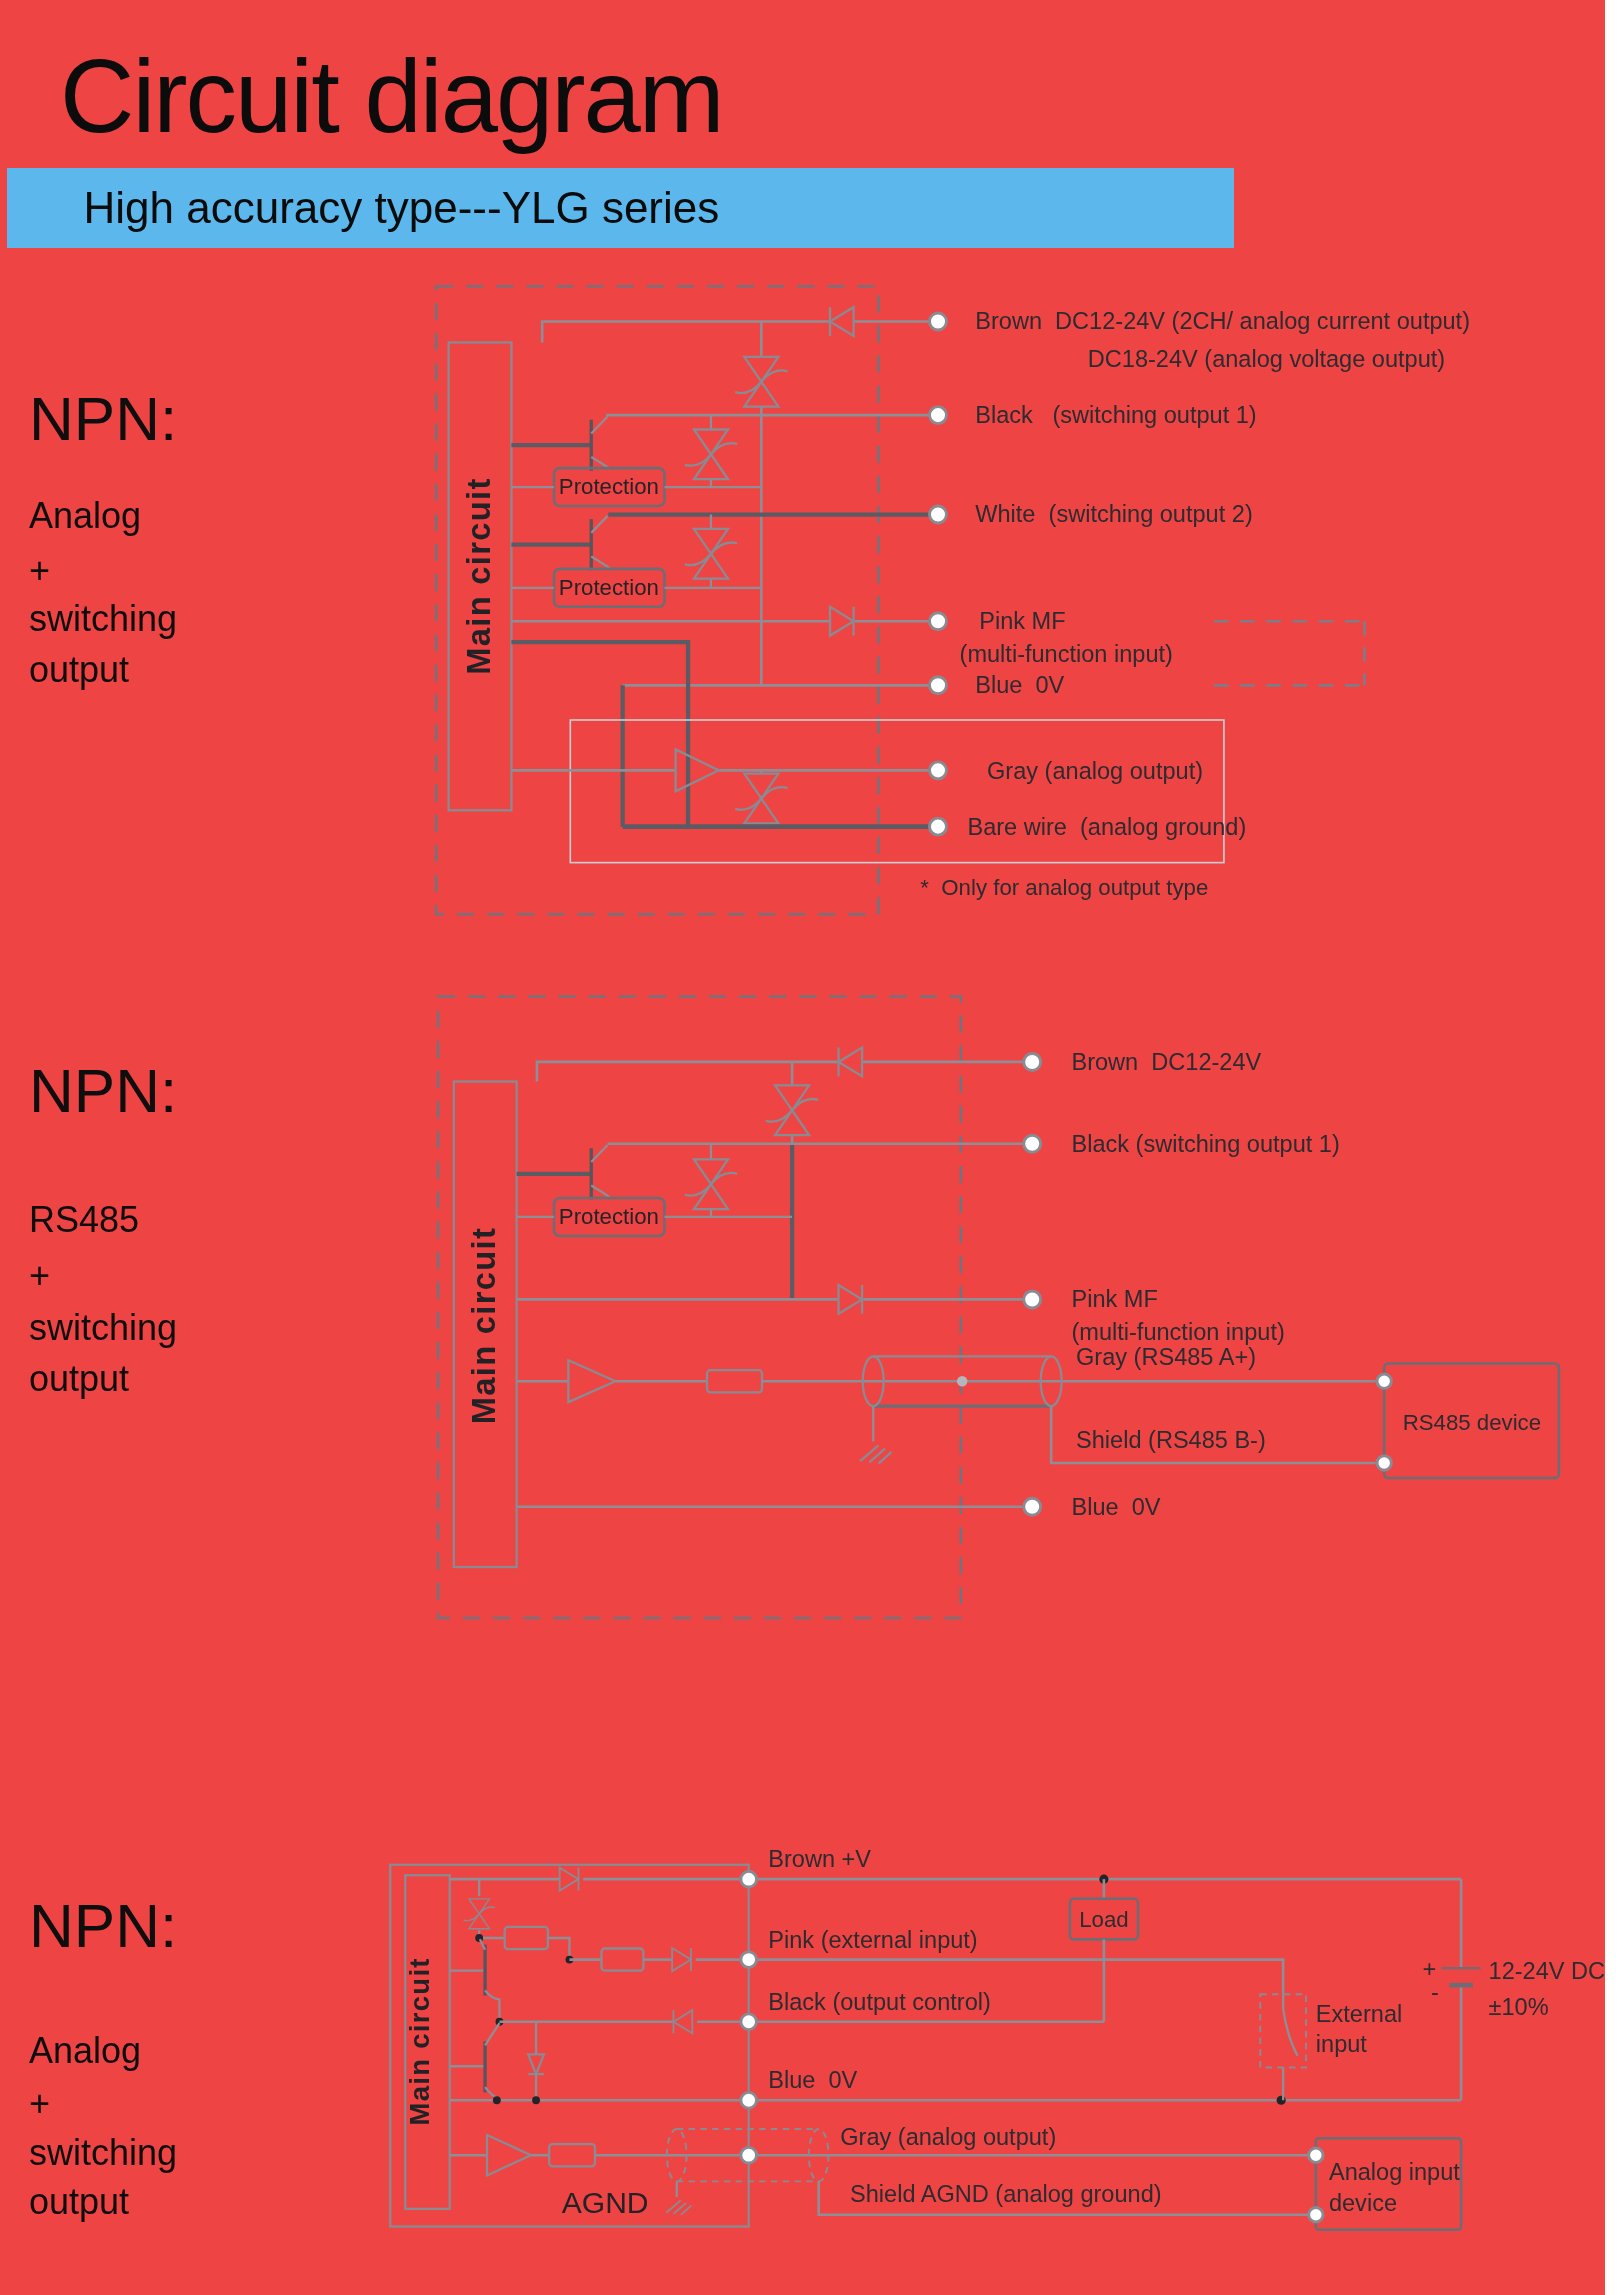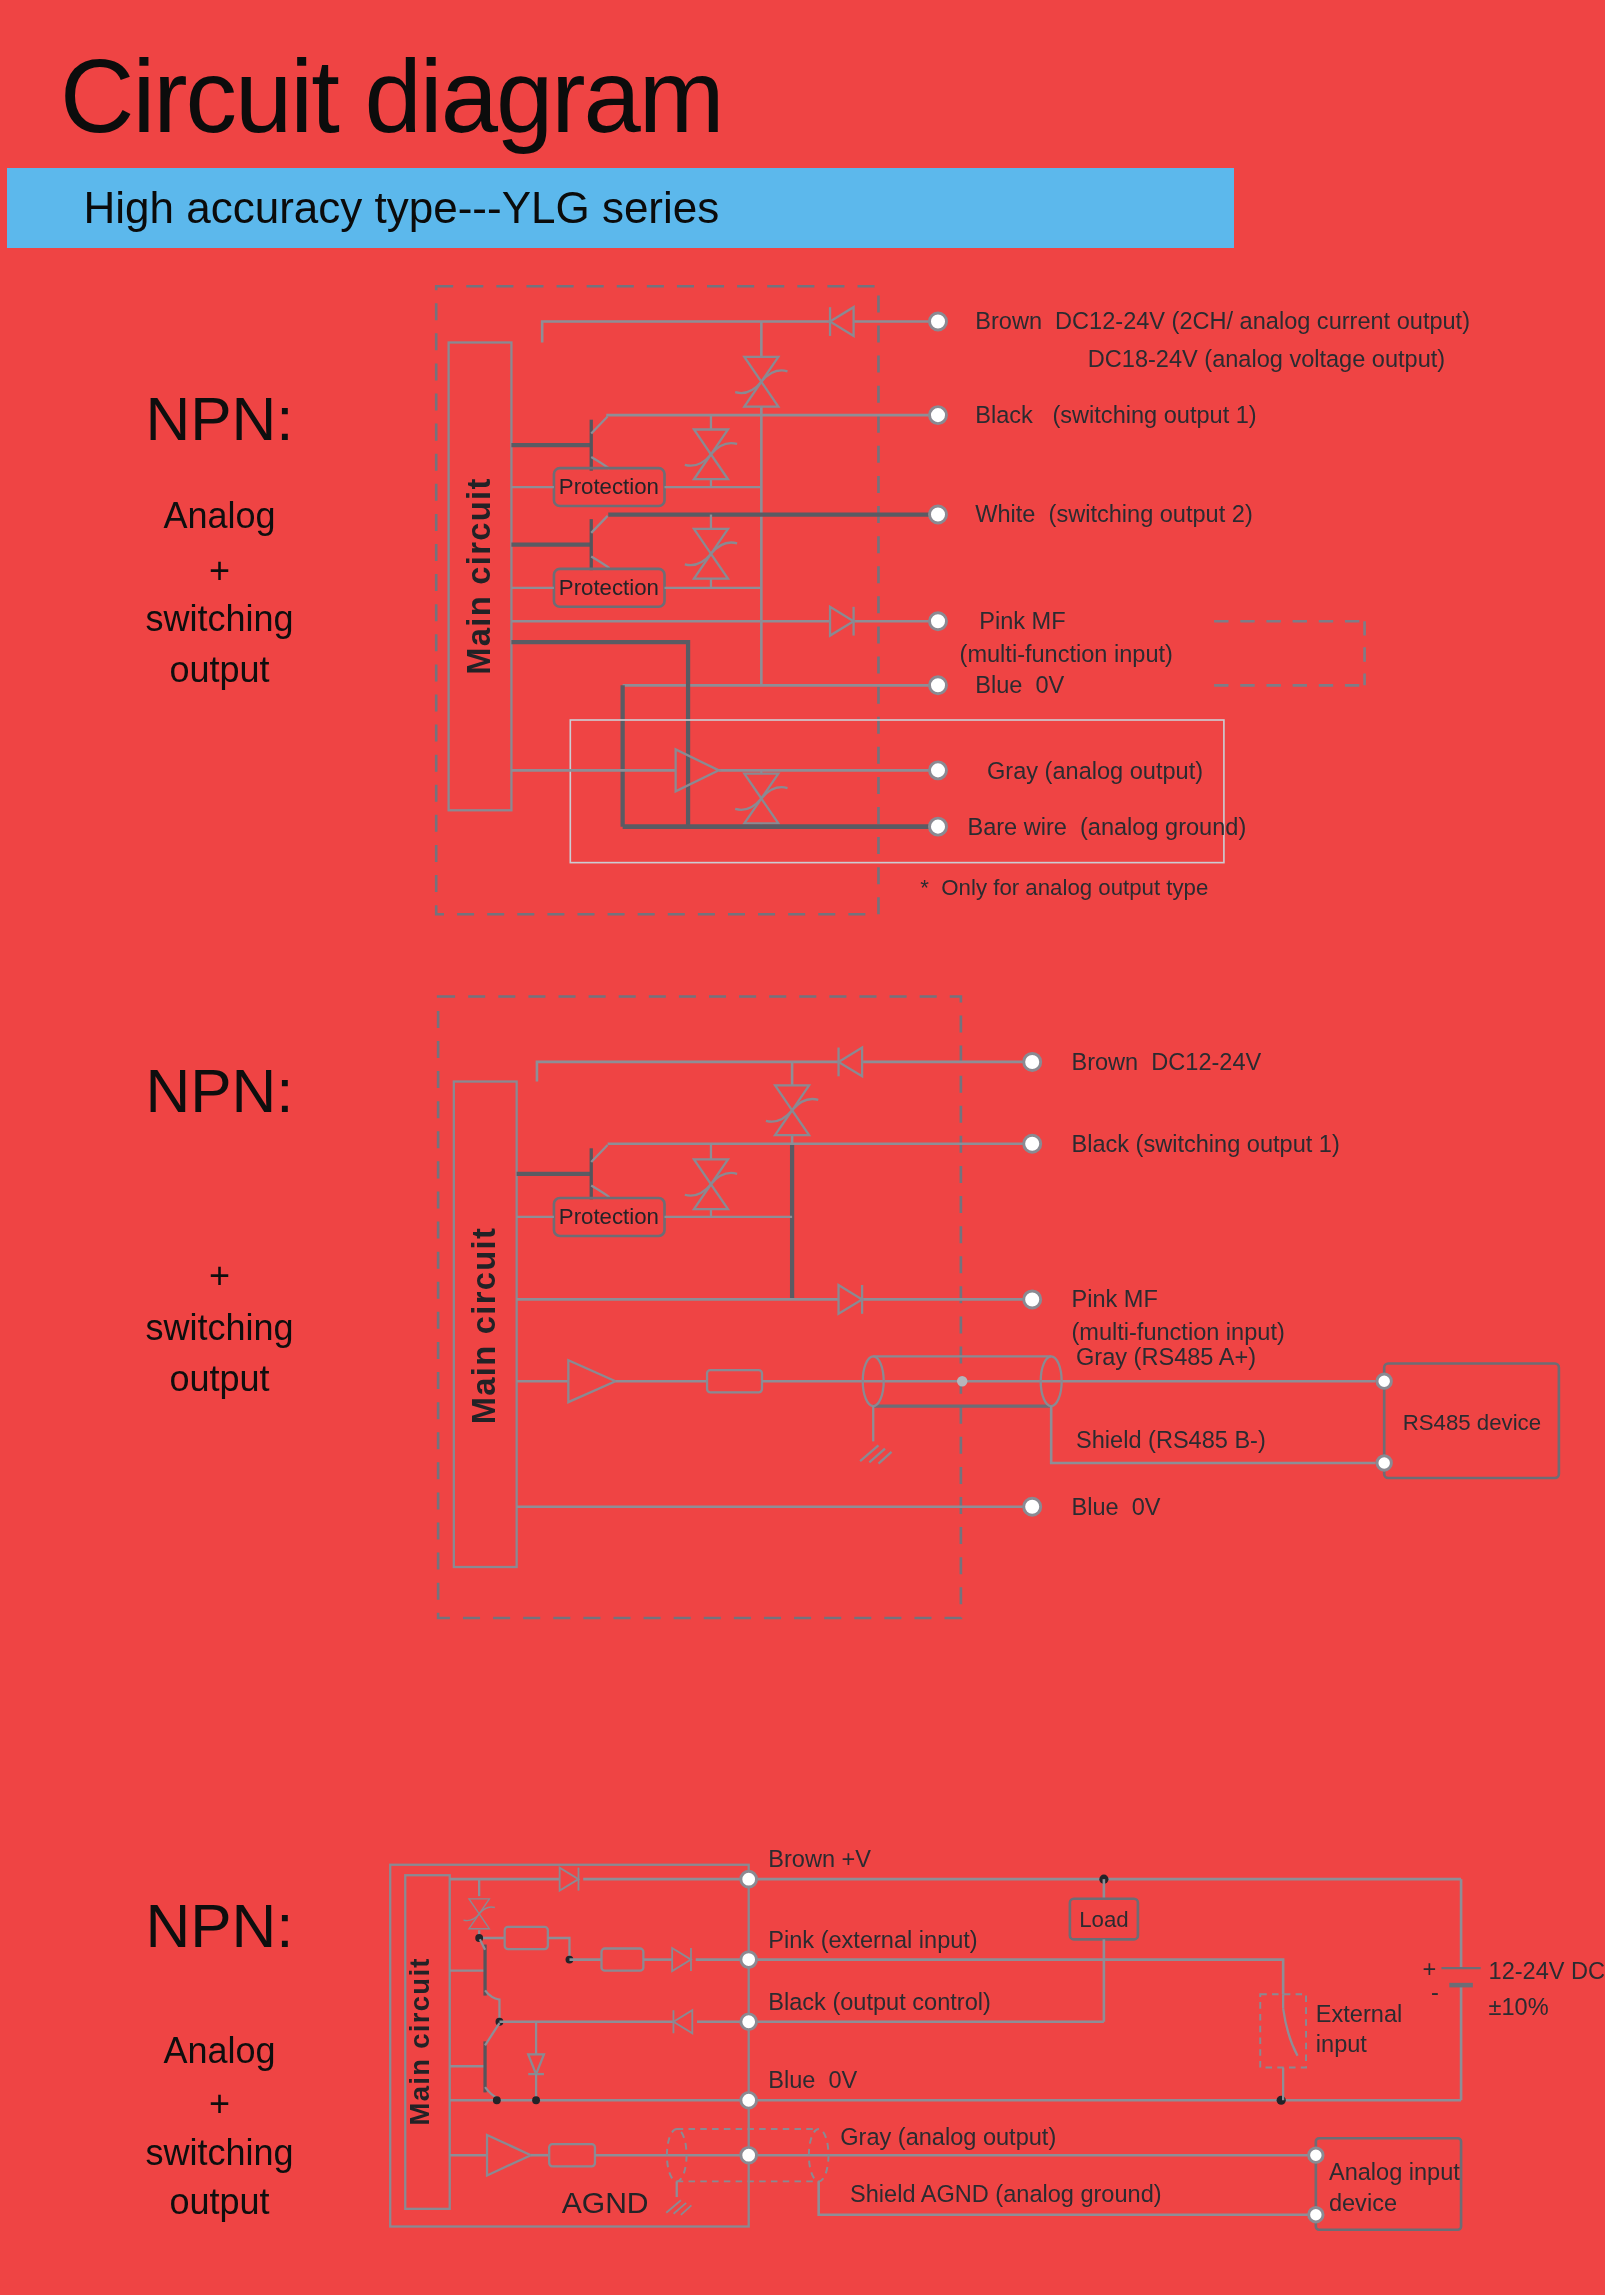--- a/index.html
+++ b/index.html
@@ -3,21 +3,21 @@
 <meta charset="utf-8">
 <style>
   html,body{margin:0;padding:0;background:#ffffff;}
   #page{position:relative;width:1605px;height:2295px;background:#ef4444;overflow:hidden;
         font-family:"Liberation Sans",sans-serif;color:#111;text-decoration:underline;}
   .title{position:absolute;left:60px;top:38px;font-size:103px;font-weight:400;
          letter-spacing:-2px;color:#0c0c0c;white-space:pre;}
   .banner{position:absolute;background:#5cb8ec;color:#0b0b0b;display:flex;align-items:center;}
   .banner1{left:6.5px;top:168px;width:1150px;height:80px;font-size:44px;padding-left:77px;}
   .banner2{left:0px;top:1697px;width:1248px;height:111px;font-size:69px;padding-left:92px;}
-  .npnline{position:absolute;left:23px;width:393px;text-align:center;color:#0e0e0e;white-space:pre;}
+  .npnline{position:absolute;left:29px;width:393px;color:#0e0e0e;white-space:pre;}
   .npnbig{font-size:62px;}
   .npnsm{font-size:36px;}
   svg{position:absolute;overflow:visible;}
   svg text{font-family:"Liberation Sans",sans-serif;white-space:pre;fill:#2b2b30;}
   .lbl{font-size:36px;}
   .lbls{font-size:34px;}
   .mc{font-size:50px;font-weight:600;letter-spacing:2px;fill:#222226;}
   .prot{font-size:34px;fill:#232328;}
   .agnd{font-size:46px;font-weight:500;fill:#232327;}
   .w{stroke:#8e8e96;stroke-width:4;fill:none;}
@@ -44,20 +44,21 @@
     <span>High accuracy type---YLG series</span>
   </div>
 
   <div class="npnline npnbig" style="top:383px">NPN:</div>
   <div class="npnline npnsm" style="top:495px">Analog</div>
   <div class="npnline npnsm" style="top:550px">+</div>
   <div class="npnline npnsm" style="top:598px">switching</div>
   <div class="npnline npnsm" style="top:649px">output</div>
 
   <div class="npnline npnbig" style="top:1055px">NPN:</div>
+  <div class="npnline npnsm" style="top:1199px">RS485</div>
   <div class="npnline npnsm" style="top:1255px">+</div>
   <div class="npnline npnsm" style="top:1307px">switching</div>
   <div class="npnline npnsm" style="top:1358px">output</div>
 
   <div class="npnline npnbig" style="top:1890px">NPN:</div>
   <div class="npnline npnsm" style="top:2030px">Analog</div>
   <div class="npnline npnsm" style="top:2083px">+</div>
   <div class="npnline npnsm" style="top:2132px">switching</div>
   <div class="npnline npnsm" style="top:2181px">output</div>
 

